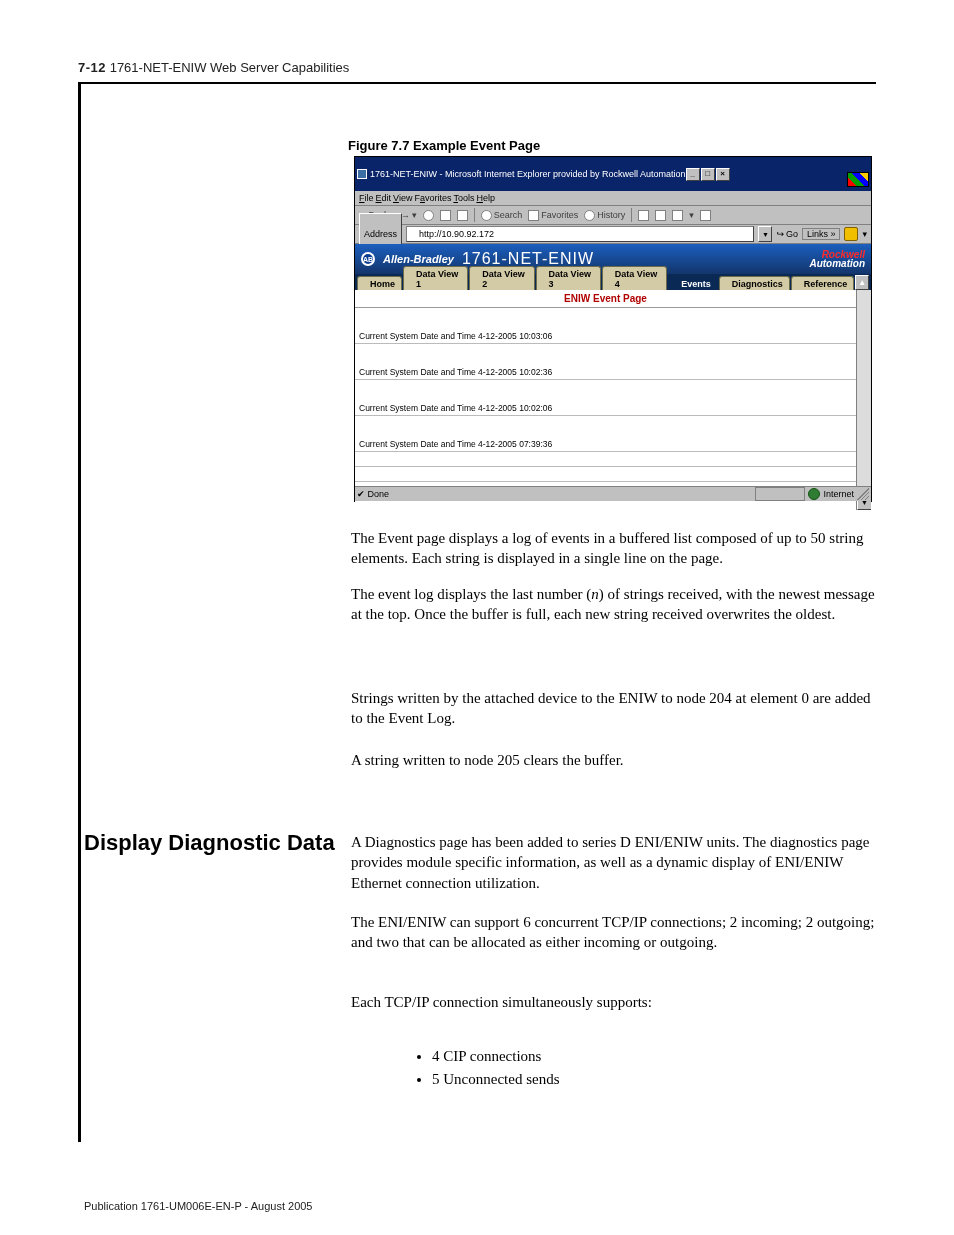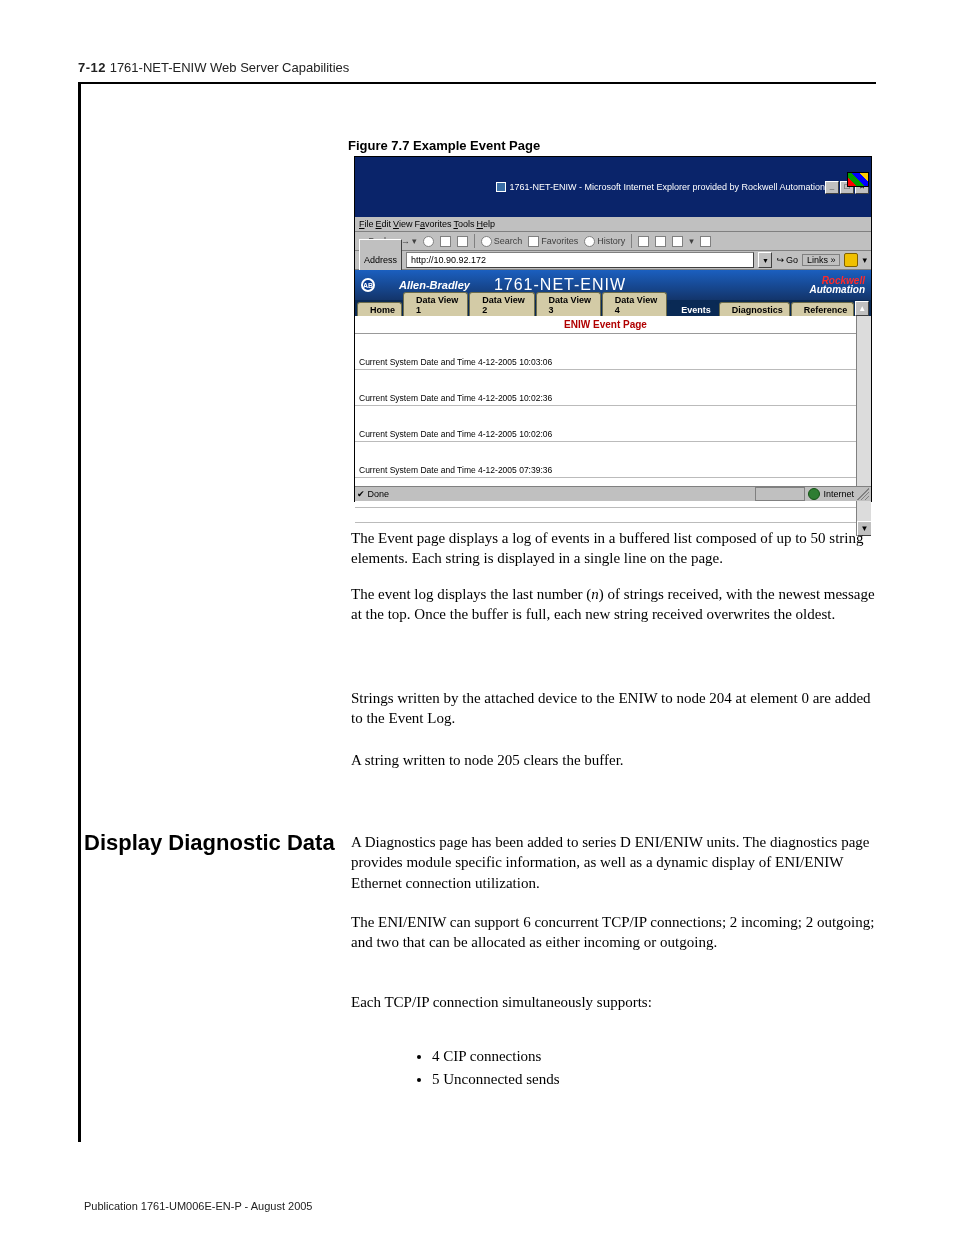--- a/index.html
+++ b/index.html
@@ -62,25 +62,25 @@
     height: 346px;
     background: #c0c0c0;
     border: 1px solid #000;
     font-family: "MS Sans Serif", Tahoma, Arial, sans-serif;
     font-size: 9px;
     box-sizing: border-box;
   }
   .titlebar {
     display: flex;
     align-items: center;
-    justify-content: flex-end;
+    justify-content: flex-start;
     height: 26px;
     background: linear-gradient(#0a246a,#0a246a);
     color: #fff;
-    padding: 17px 2px;
+    padding: 4px 2px;
   }
   .titlebar .tl { display: flex; align-items: center; gap: 3px; }
   .ieicon {
     width: 10px; height: 10px; background: #3a6ea5; border: 1px solid #fff; box-sizing: border-box;
   }
   .winbtns { display: flex; gap: 1px; }
   .winbtn {
     width: 12px; height: 11px; background: #c0c0c0; border: 1px solid #fff; border-right-color:#404040; border-bottom-color:#404040;
     display:flex; align-items:center; justify-content:center; color:#000; font-size:8px; line-height:8px; font-weight:700;
   }
@@ -119,40 +119,40 @@
     height: 18px;
     display:flex; align-items:center; gap:4px; padding:0 4px;
     border-bottom:1px solid #808080;
   }
   .addrlbl {
     background:#c0c0c0; border:1px solid #fff; border-right-color:#404040; border-bottom-color:#404040;
     padding:15px 4px; font-size:9px;
   }
   .addrbox {
     flex:1; height:14px; background:#fff; border:1px solid #404040; border-top-color:#808080; border-left-color:#808080;
-    padding:0 4px; display:flex; align-items:center; font-size:9px; color:#000;
+    padding:0 12px; display:flex; align-items:center; font-size:9px; color:#000;
   }
   .dd { width:12px; height:14px; background:#c0c0c0; border:1px solid #fff; border-right-color:#404040; border-bottom-color:#404040; display:flex; align-items:center; justify-content:center; font-size:7px; }
   .gobtn { display:flex; align-items:center; gap:2px; font-size:9px; }
   .linksbox { border:1px solid #808080; padding:0 4px; font-size:9px; display:flex; align-items:center; gap:2px; }
   .nortico { width:12px; height:12px; background:#f0c000; border:1px solid #806000; border-radius:2px; }
 
   .content {
     position:relative;
     height: calc(100% - 14px - 14px - 18px - 18px - 14px);
     overflow:hidden;
   }
   .banner {
     height: 30px;
     background: linear-gradient(#1b5fbf,#13356b);
     display:flex; align-items:center; justify-content:space-between;
     padding:0 6px;
     color:#fff;
   }
-  .banner .bl { display:flex; align-items:center; gap:24px; }
+  .banner .bl { display:flex; align-items:center; gap:8px; }
   .ablogo { width:14px; height:14px; border-radius:50%; background:#0a3d91; border:2px solid #fff; box-sizing:border-box; font-size:7px; color:#fff; display:flex; align-items:center; justify-content:center; font-weight:700;}
   .abtxt { font-style: italic; font-weight:700; font-size:11px; }
   .ptitle { font-family: Arial, sans-serif; font-size:16px; letter-spacing:1px; }
   .rockwell { text-align:right; font-family: Arial, sans-serif; font-weight:700; font-style:italic; color:#ff2a2a; font-size:10px; line-height:9px; }
 
   .tabs {
     display:flex; align-items:flex-end; height:16px; background:#0a2a55; padding-left:2px; font-size:9px; color:#fff; font-weight:700;
   }
   .tab {
     padding:2px 6px 1px 12px;

